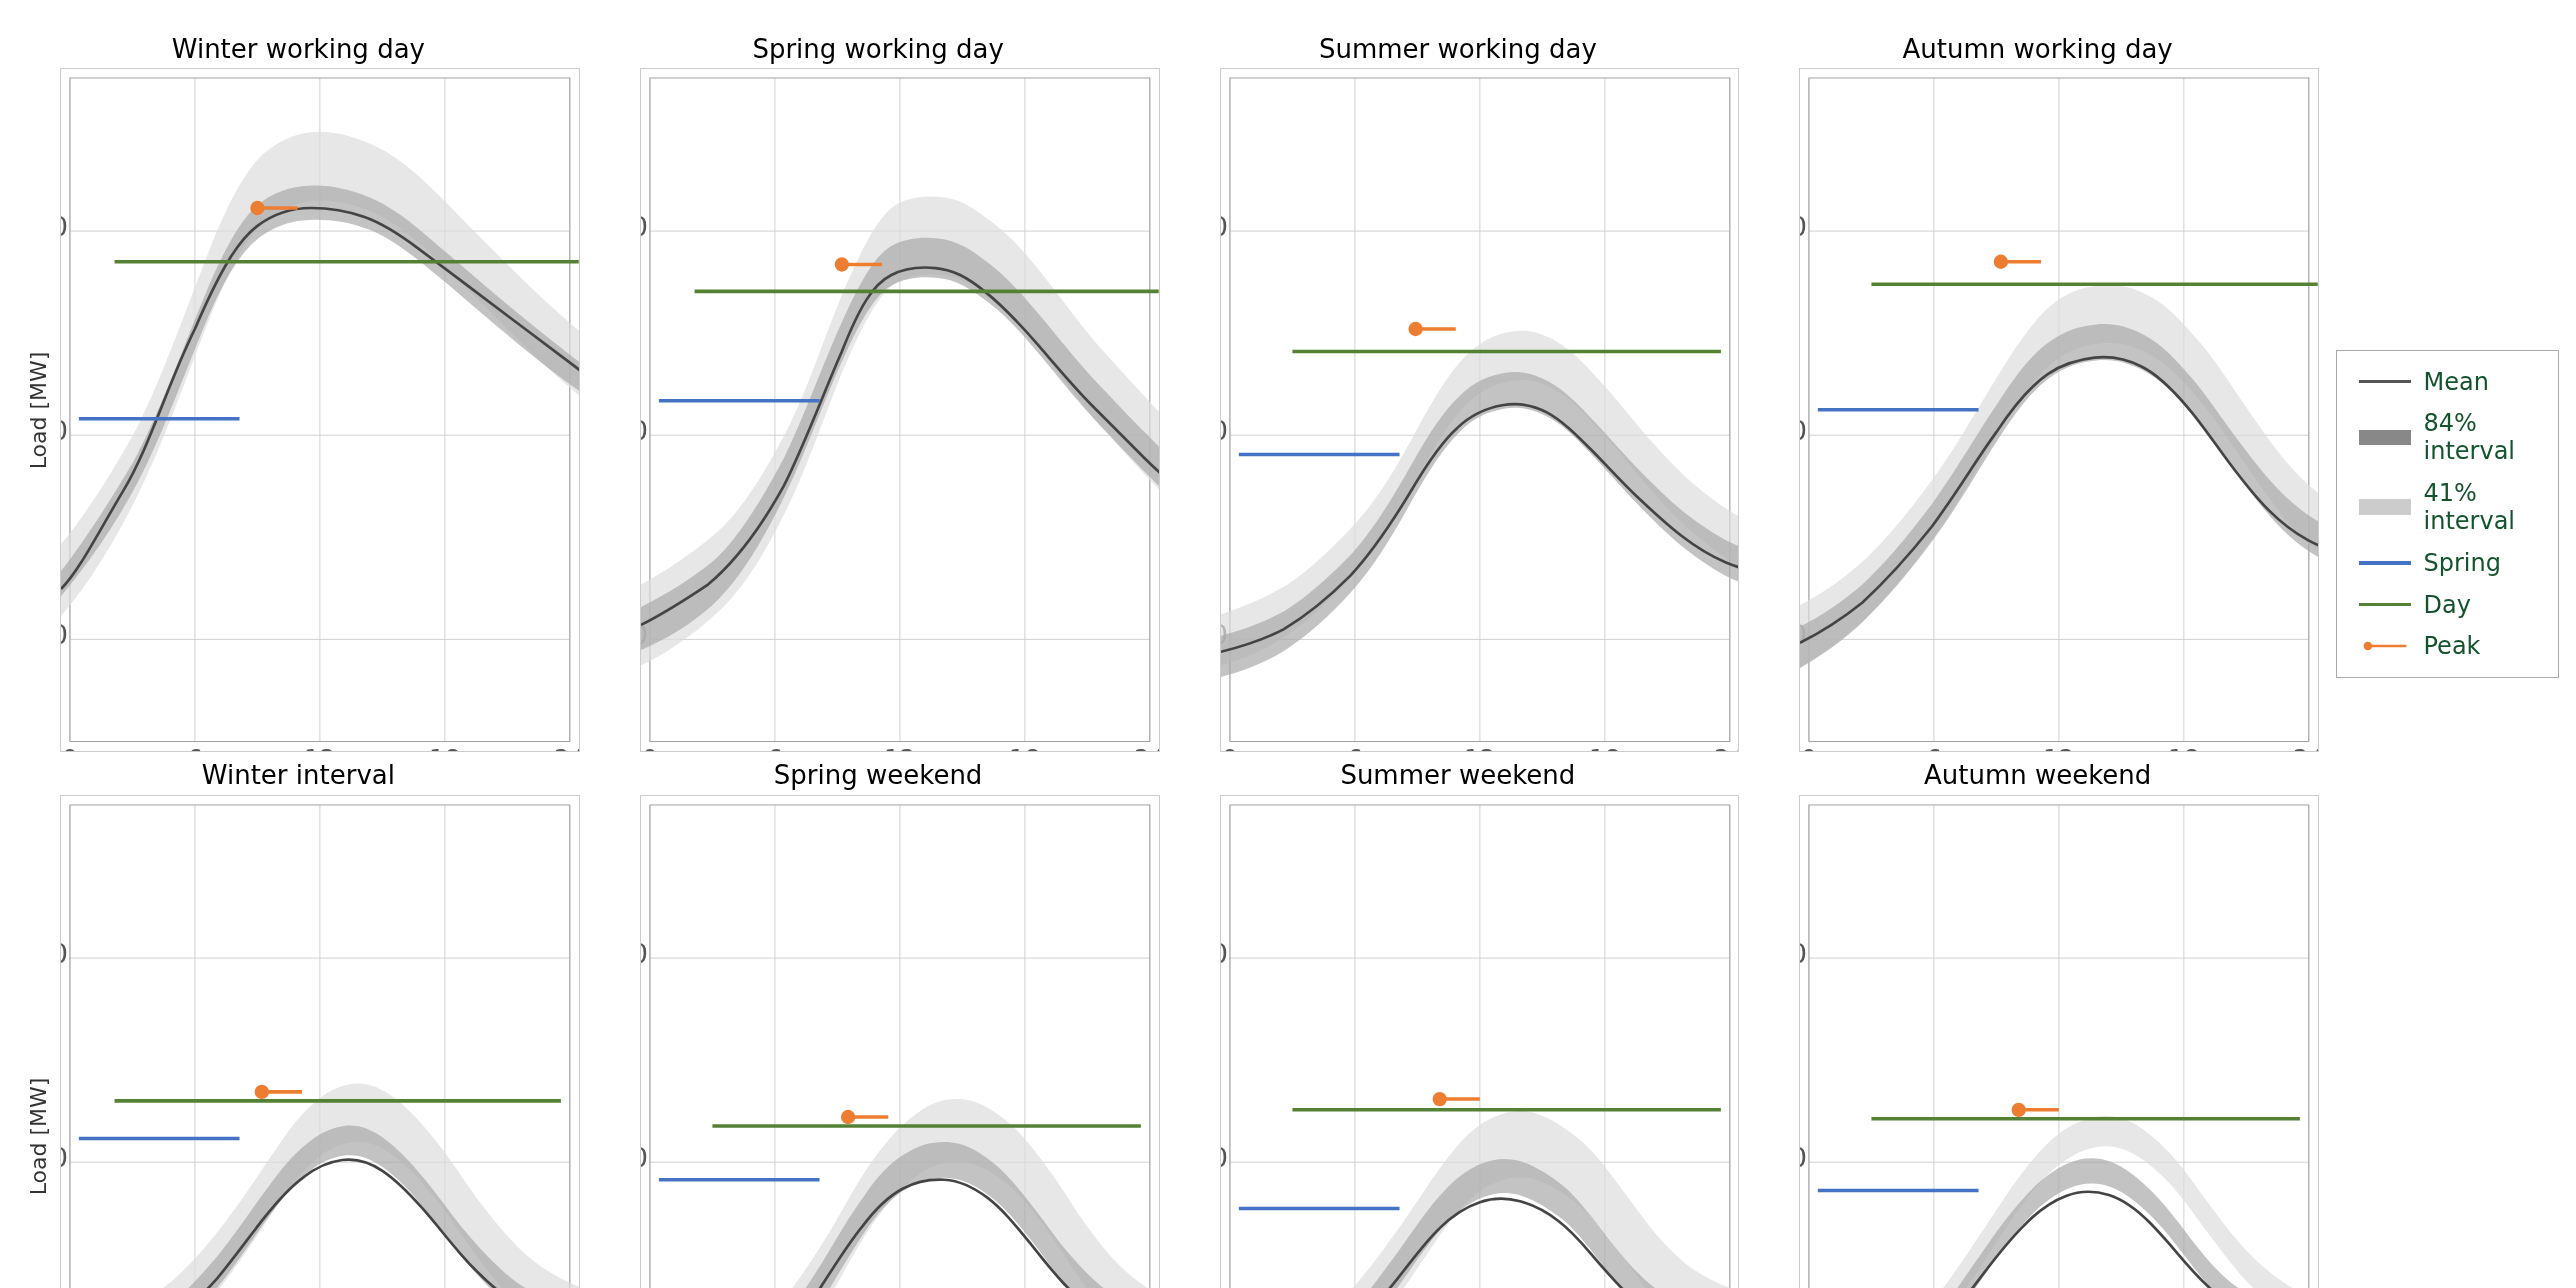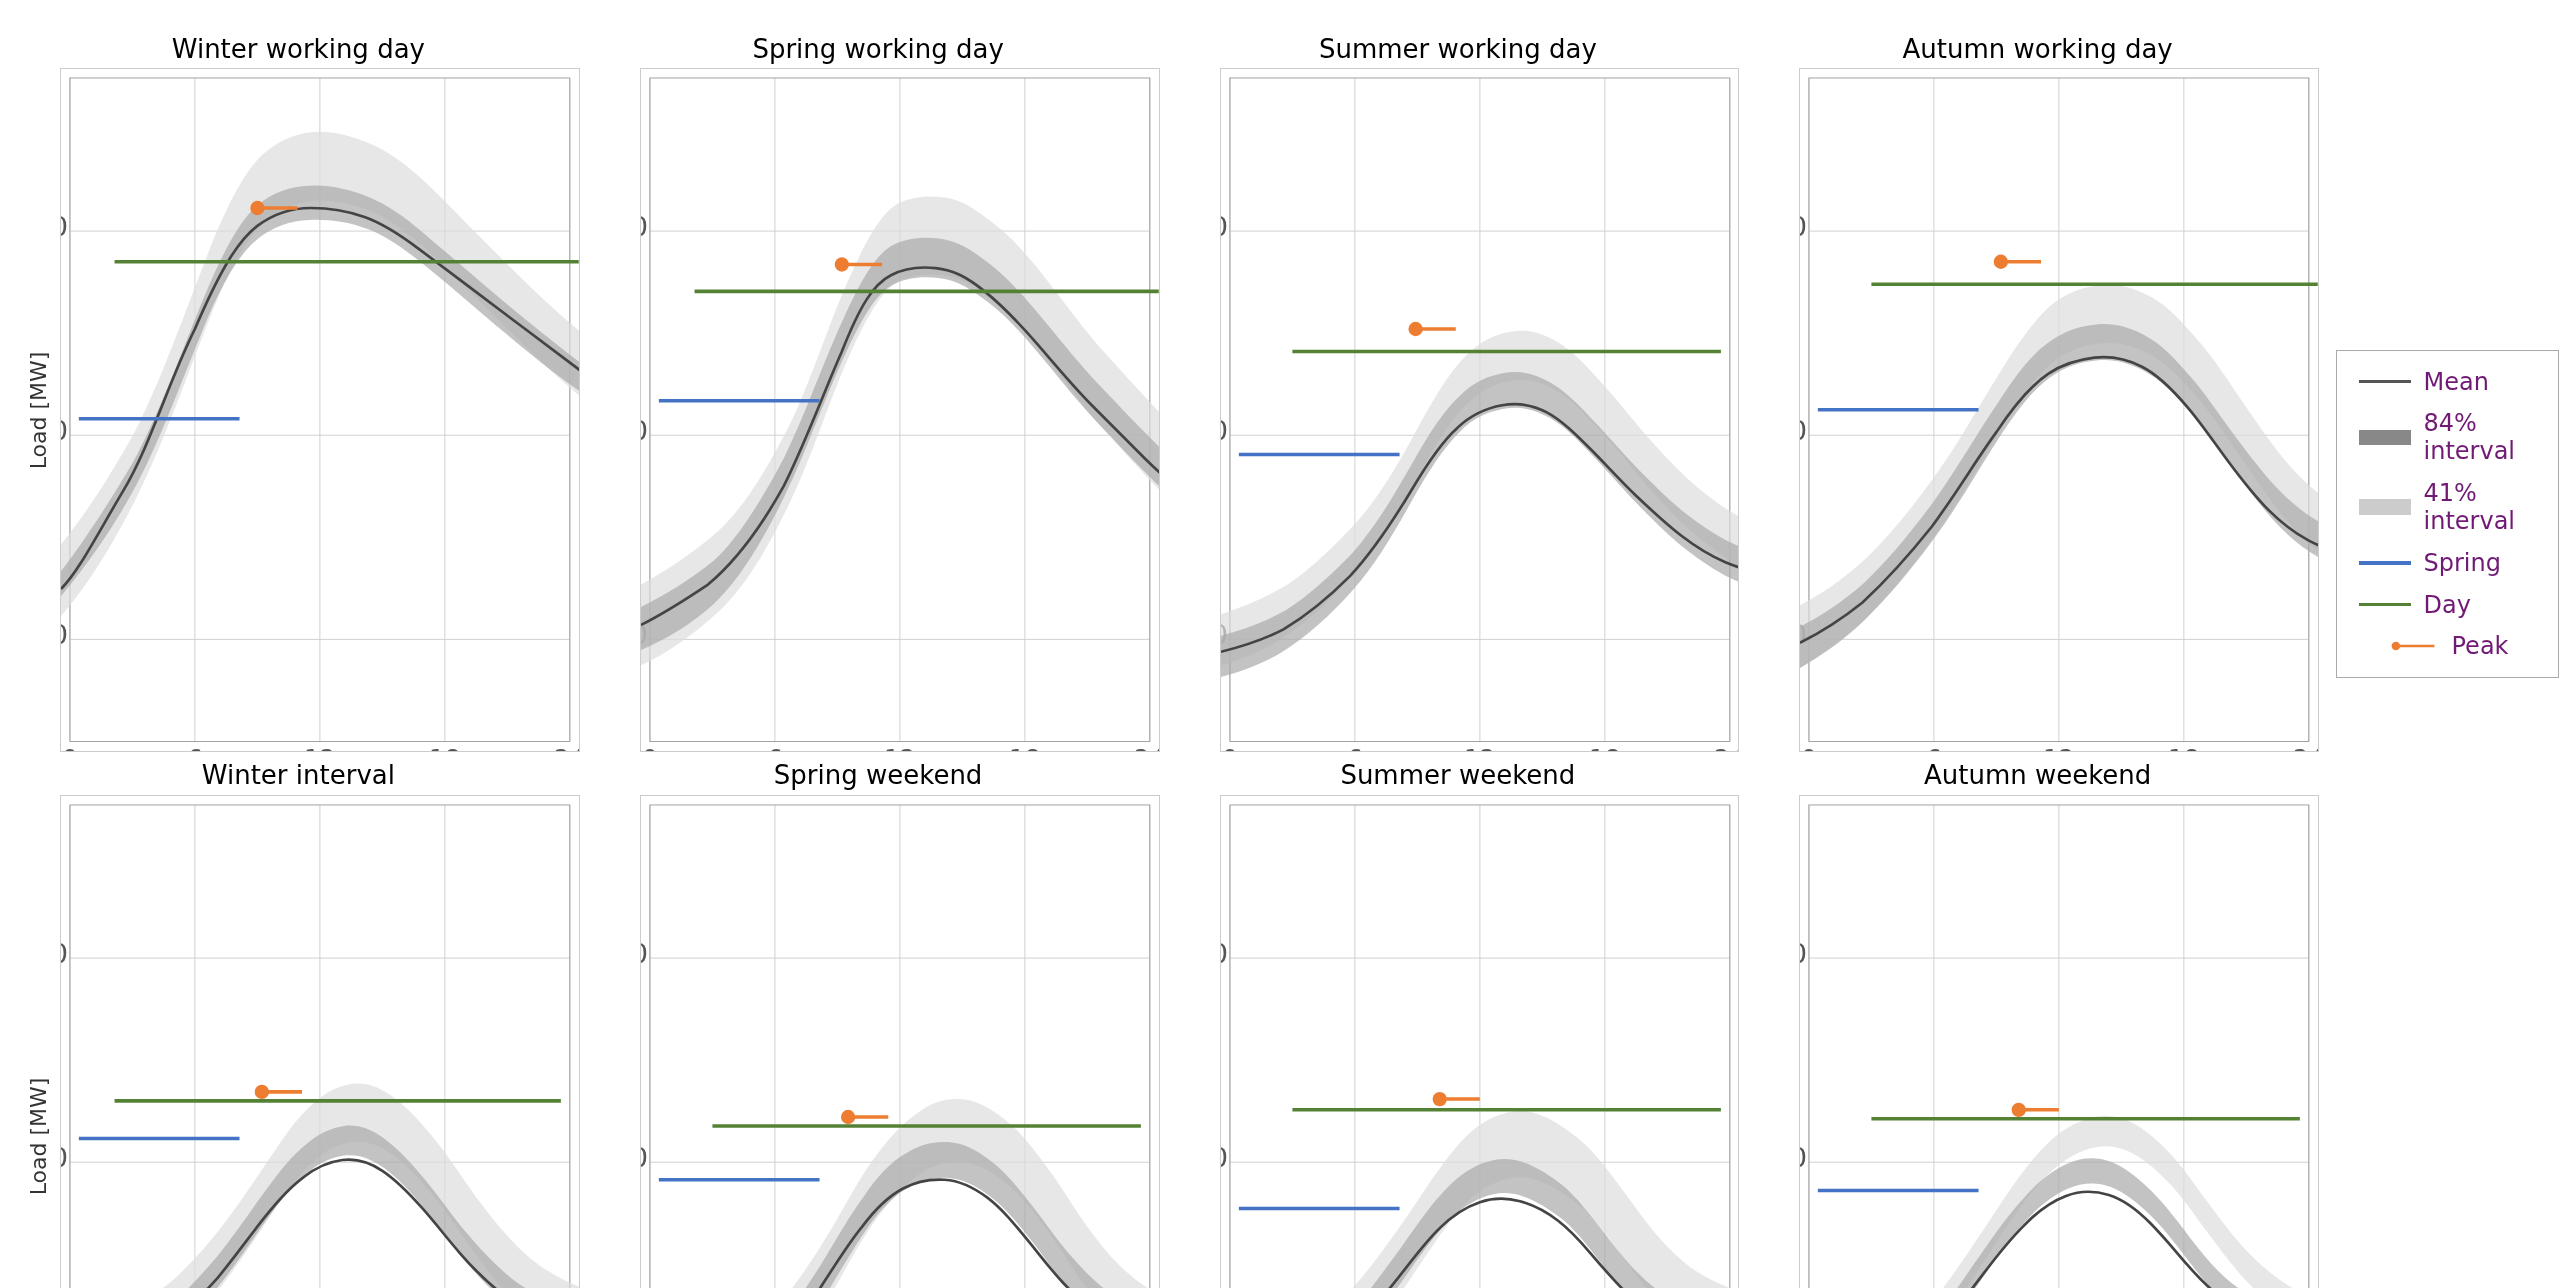--- a/index.html
+++ b/index.html
@@ -33,23 +33,23 @@
     .legend-box {
       border: 0.9px solid #aaa;
       padding: 17px 21.5px;
       background: #fff;
     }
     .legend-item {
       display: flex;
       align-items: center;
       margin-bottom: 13.7px;
       font-size: 24px;
-      color: #701a75;
-    }
-    .legend-item:last-child { margin-bottom: 0; justify-content: center; }
+      color: #14532d;
+    }
+    .legend-item:last-child { margin-bottom: 0; }
     .legend-line {
       width: 52px;
       height: 4.3px;
       margin-right: 13px;
       flex-shrink: 0;
     }
     .chart-wrapper {
       position: relative;
       display: flex;
       flex-direction: column;

